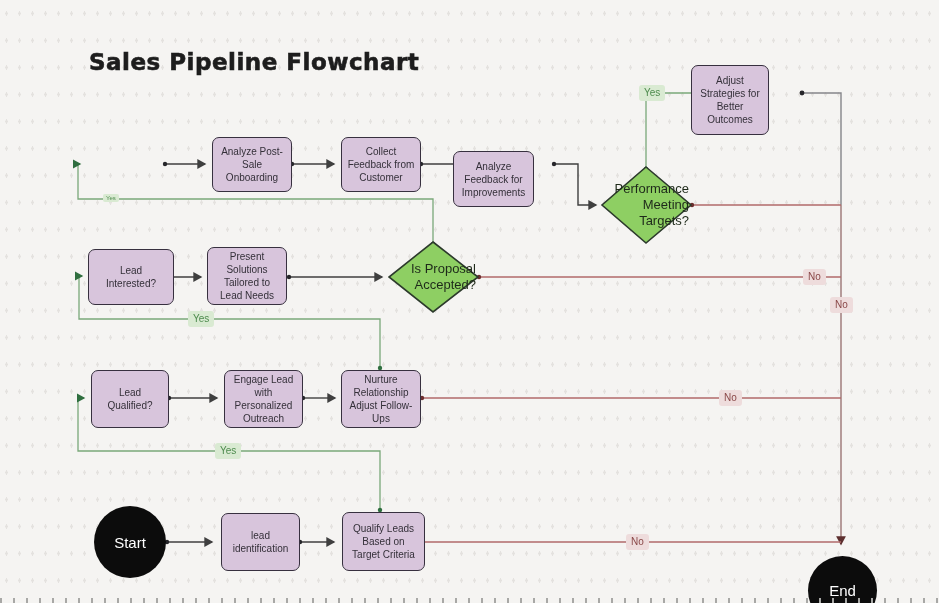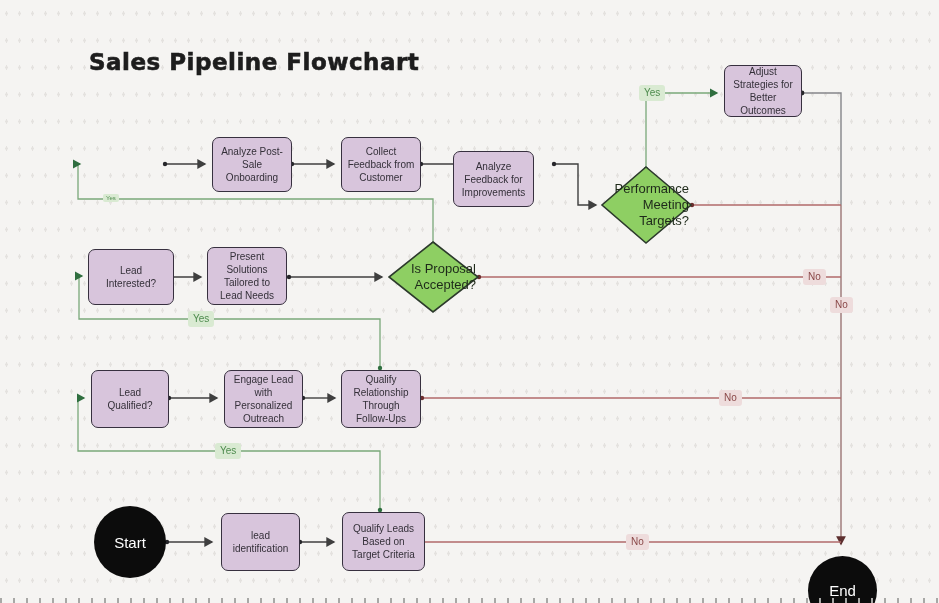--- a/index.html
+++ b/index.html
@@ -114,29 +114,29 @@
       <circle cx="380" cy="368" r="2.2"></circle>
         <circle cx="380" cy="510" r="2.2"></circle>
     </g>
 
     <polygon points="646,167 691,205 646,243 602,205" fill="#8ecf63" stroke="#2c3a2c" stroke-width="1.6"></polygon>
     <polygon points="433,242 478,277 433,312 389,277" fill="#8ecf63" stroke="#2c3a2c" stroke-width="1.6"></polygon>
   </svg>
 
   <div class="page-title">Sales Pipeline Flowchart</div>
 
-  <div class="pnode" style="left:724px;top:65px;width:78px;height:52px;">Adjust Strategies for Better Outcomes</div>
+  <div class="pnode" style="left:691px;top:65px;width:78px;height:70px;">Adjust Strategies for Better Outcomes</div>
   <div class="pnode" style="left:212px;top:137px;width:80px;height:55px;">Analyze Post-Sale Onboarding</div>
   <div class="pnode" style="left:341px;top:137px;width:80px;height:55px;">Collect Feedback from Customer</div>
   <div class="pnode" style="left:453px;top:137px;width:81px;height:56px;margin-top:14px;">Analyze Feedback for Improvements</div>
   <div class="pnode" style="left:88px;top:249px;width:86px;height:56px;">Lead Interested?</div>
   <div class="pnode" style="left:207px;top:247px;width:80px;height:58px;">Present Solutions Tailored to Lead Needs</div>
   <div class="pnode" style="left:91px;top:370px;width:78px;height:58px;">Lead Qualified?</div>
   <div class="pnode" style="left:224px;top:370px;width:79px;height:58px;">Engage Lead with Personalized Outreach</div>
-  <div class="pnode" style="left:341px;top:370px;width:80px;height:58px;">Qualify Relationship Through Follow-Ups</div>
+  <div class="pnode" style="left:341px;top:370px;width:80px;height:58px;">Nurture Relationship Adjust Follow-Ups</div>
   <div class="pnode" style="left:221px;top:513px;width:79px;height:58px;">lead identification</div>
   <div class="pnode" style="left:342px;top:512px;width:83px;height:59px;">Qualify Leads Based on Target Criteria</div>
 
   <div class="dlabel" style="left:604px;top:179px;width:85px;height:52px;">Performance Meeting Targets?</div>
   <div class="dlabel" style="left:391px;top:256px;width:85px;height:42px;">Is Proposal Accepted?</div>
 
   <div class="terminal" style="left:94px;top:506px;width:72px;height:72px;">Start</div>
   <div class="terminal" style="left:808px;top:556px;width:69px;height:69px;">End</div>
 
   <div class="lbl yes" style="left:639px;top:85px;">Yes</div>

